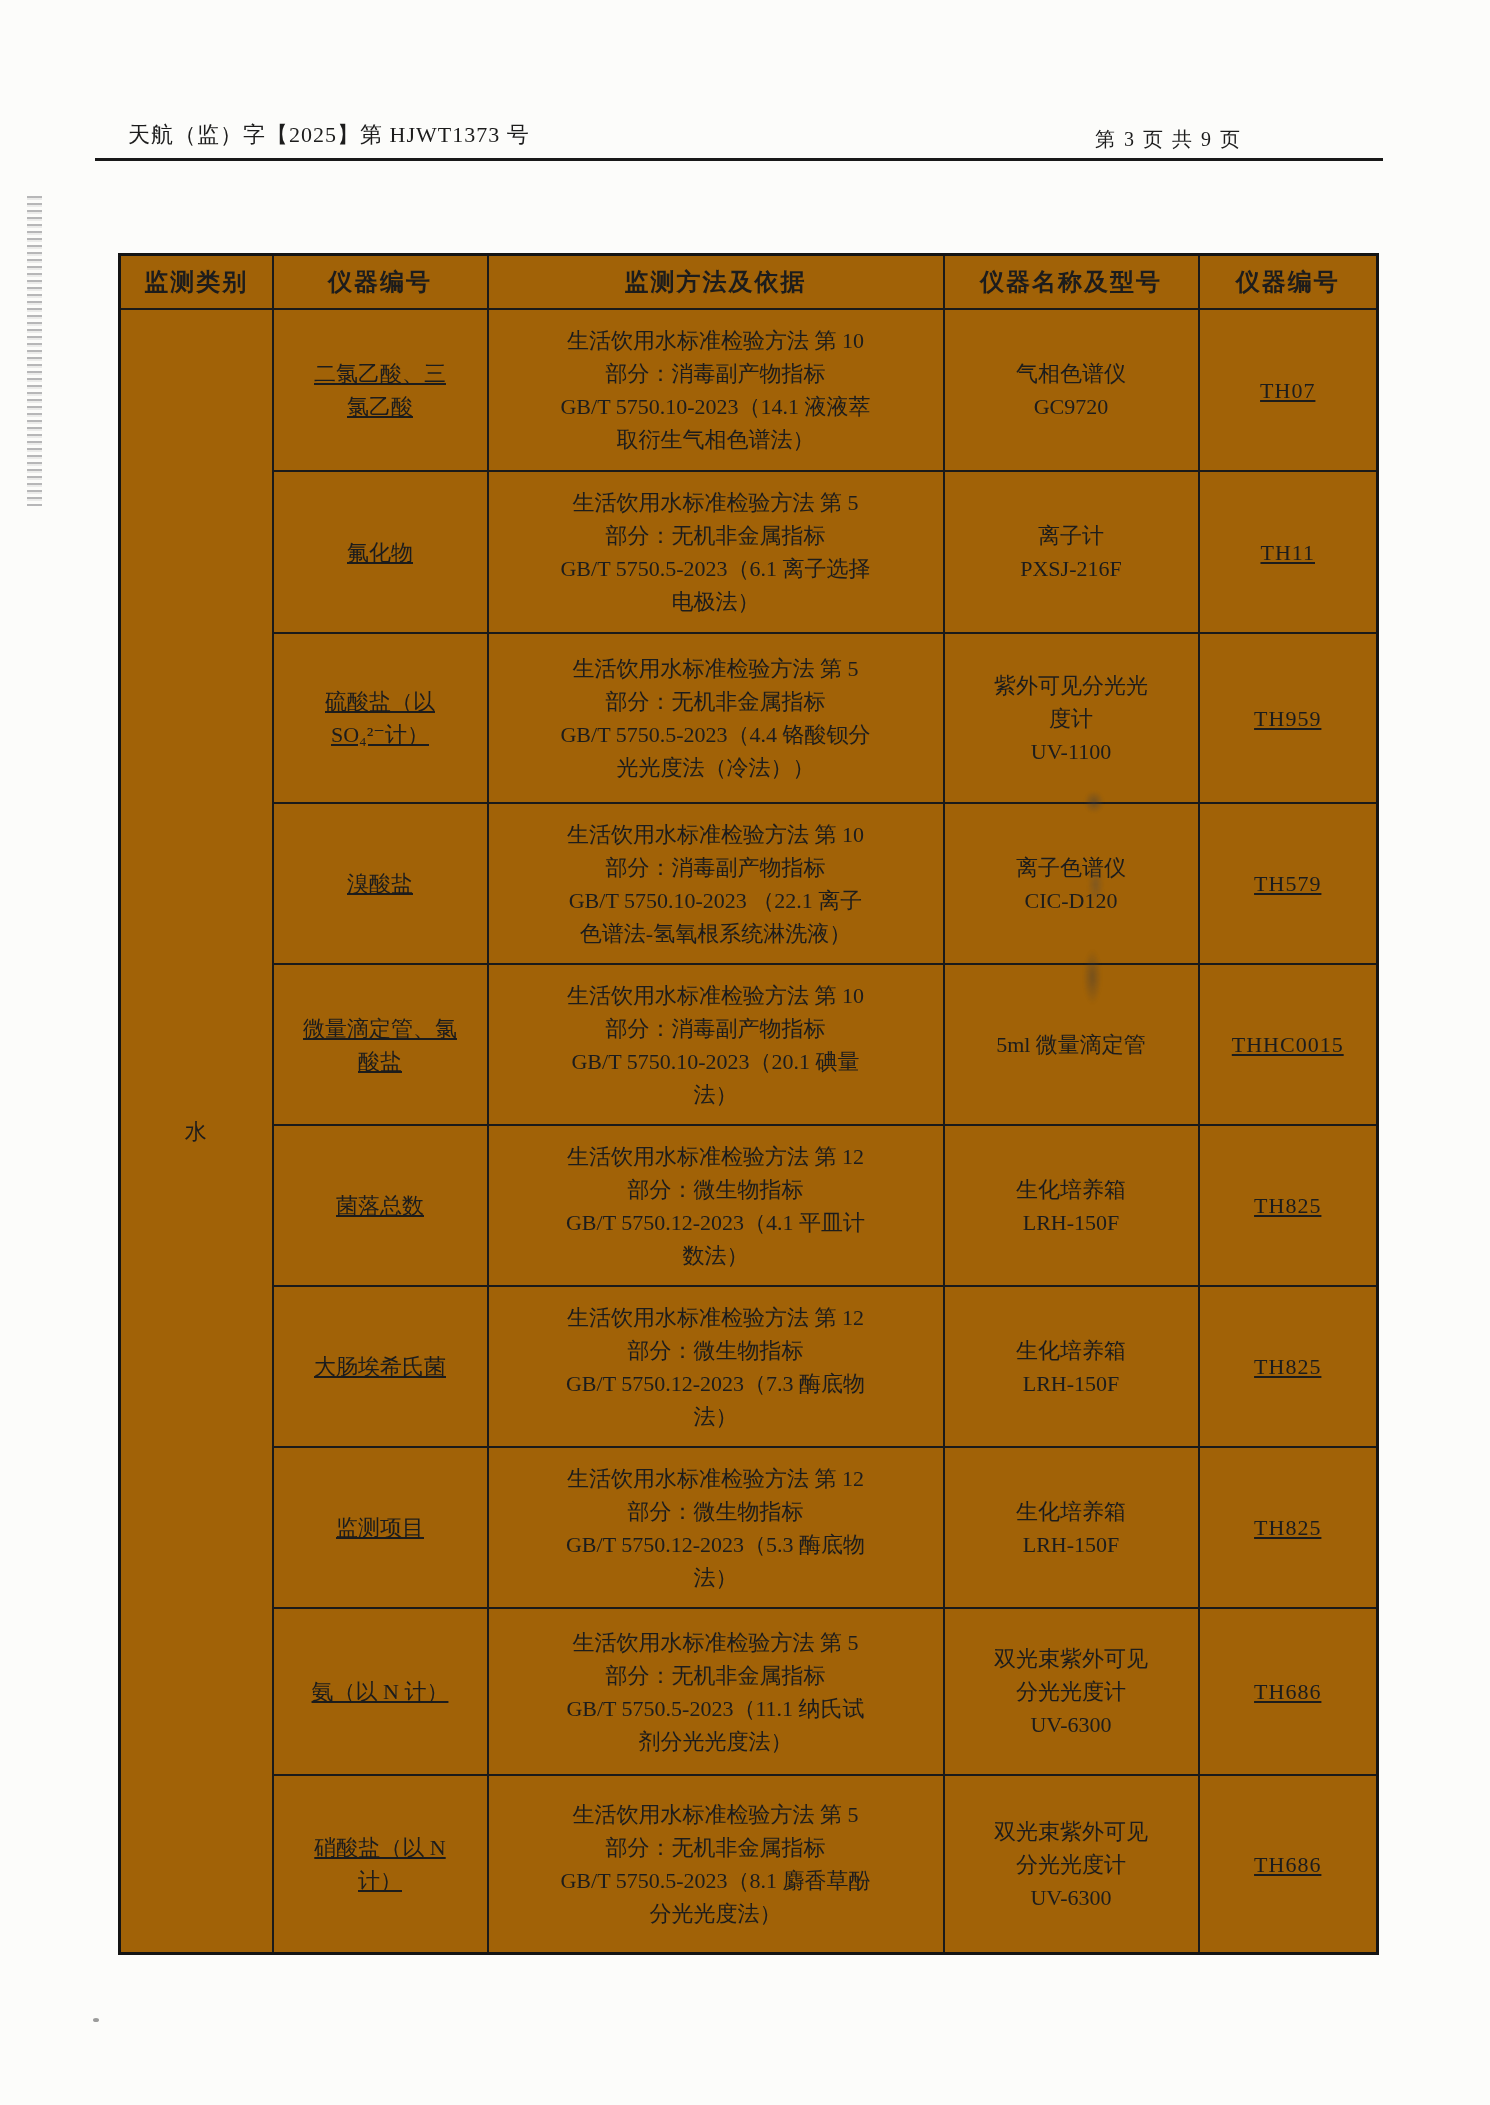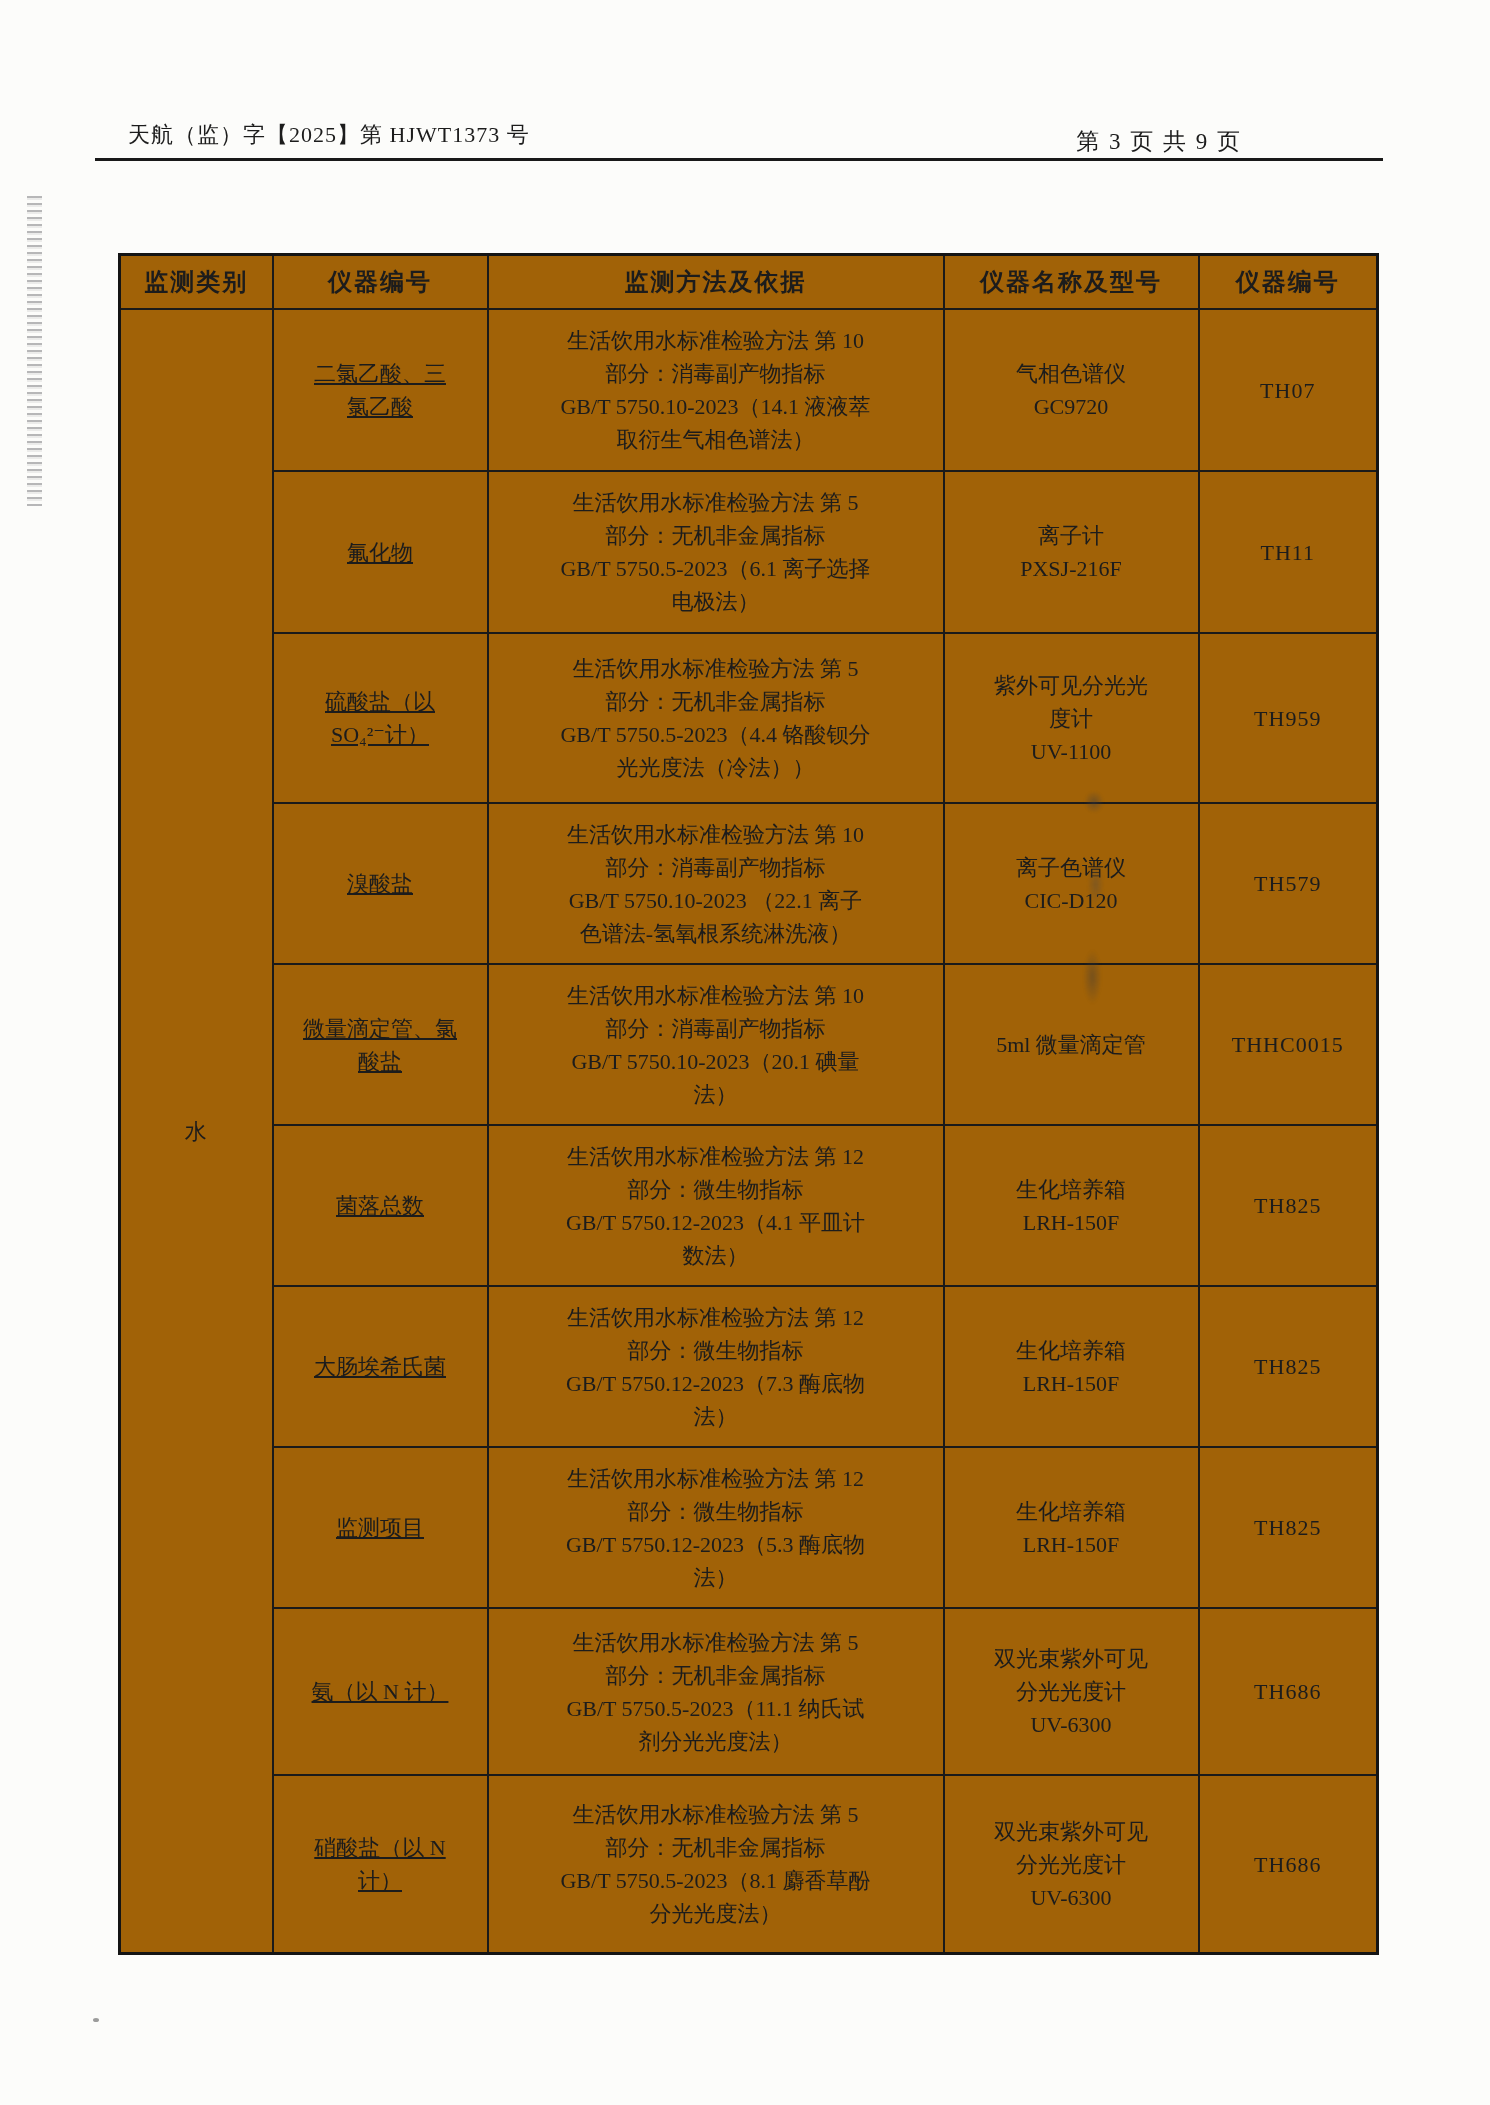--- a/index.html
+++ b/index.html
@@ -12,21 +12,21 @@
     position:relative;width:1490px;height:2105px;
     background:#fcfcfa;overflow:hidden;color:#1c1c1c;padding-left:20px;
   }
   
   .hdr-left{
     position:absolute;left:128px;top:120px;
     font-size:22px;letter-spacing:1px;white-space:nowrap;
   }
   .hdr-right{
     position:absolute;right:268px;top:126px;
-    font-size:23px;letter-spacing:2px;white-space:nowrap;
+    font-size:20px;letter-spacing:2px;white-space:nowrap;
   }
   .hdr-rule{
     position:absolute;left:95px;top:158px;width:1288px;height:3px;
     background:#191919;
   }
   
   .doc-title{
     position:absolute;left:118px;top:198px;width:1258px;
     text-align:center;font-size:28px;font-weight:700;letter-spacing:2px;
   }
@@ -46,21 +46,21 @@
   table.mon{border:3px solid #141414;}
   table.mon th{
     font-size:24px;font-weight:700;letter-spacing:2px;
     height:44px;padding:4px 2px;
   }
   table.mon td{font-size:22px;line-height:1.5;border-radius:14px;}
   td.cat{font-size:24px;letter-spacing:1px;}
   td.item{font-size:23px;text-decoration:underline;}
   td.method{font-size:22px;line-height:1.52;}
   td.instr{font-size:22px;line-height:1.55;}
-  td.code{font-size:22px;letter-spacing:1px;}
+  td.code{font-size:22px;letter-spacing:1px;text-decoration:underline;}
   tr.r1 td{height:152px;} tr.r2 td{height:152px;} tr.r3 td{height:160px;}
   tr.r4 td{height:151px;} tr.r5 td{height:151px;} tr.r6 td{height:151px;}
   tr.r7 td{height:151px;} tr.r8 td{height:151px;} tr.r9 td{height:157px;}
   tr.r10 td{height:168px;}
   
   .artifact-left{
     position:absolute;left:27px;top:196px;width:15px;height:310px;
     background:repeating-linear-gradient(180deg,
       rgba(70,70,75,.38) 0 2px, rgba(120,120,125,.12) 2px 4px, transparent 4px 7px);
     filter:blur(.6px);

